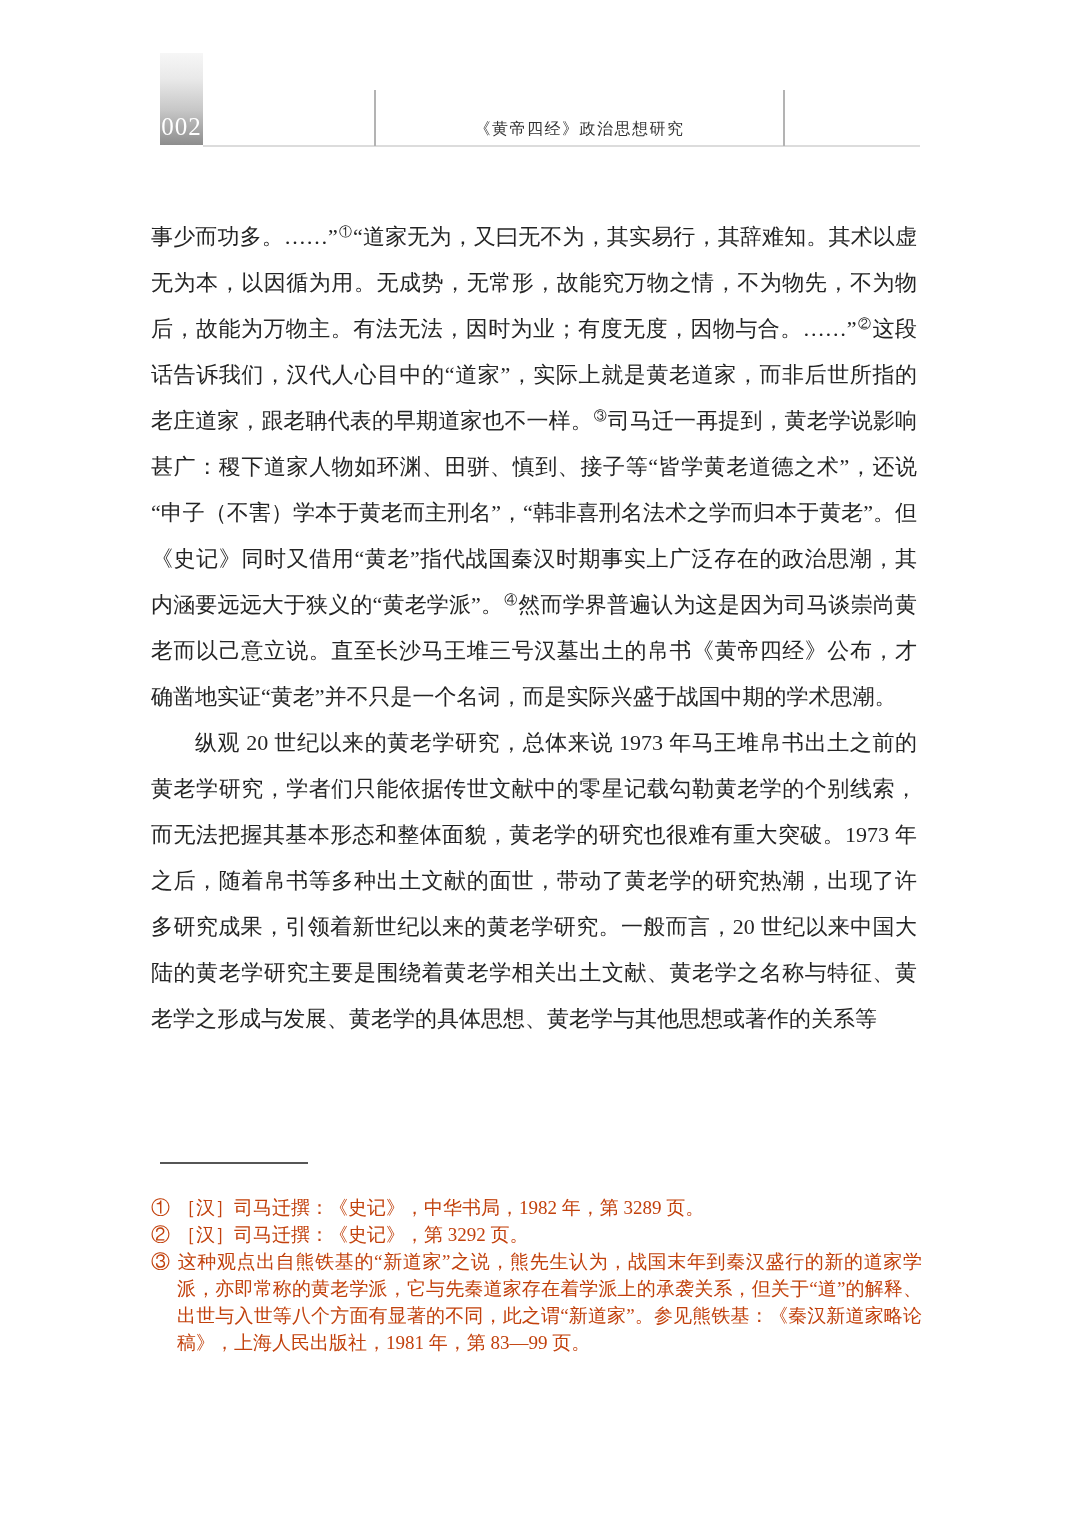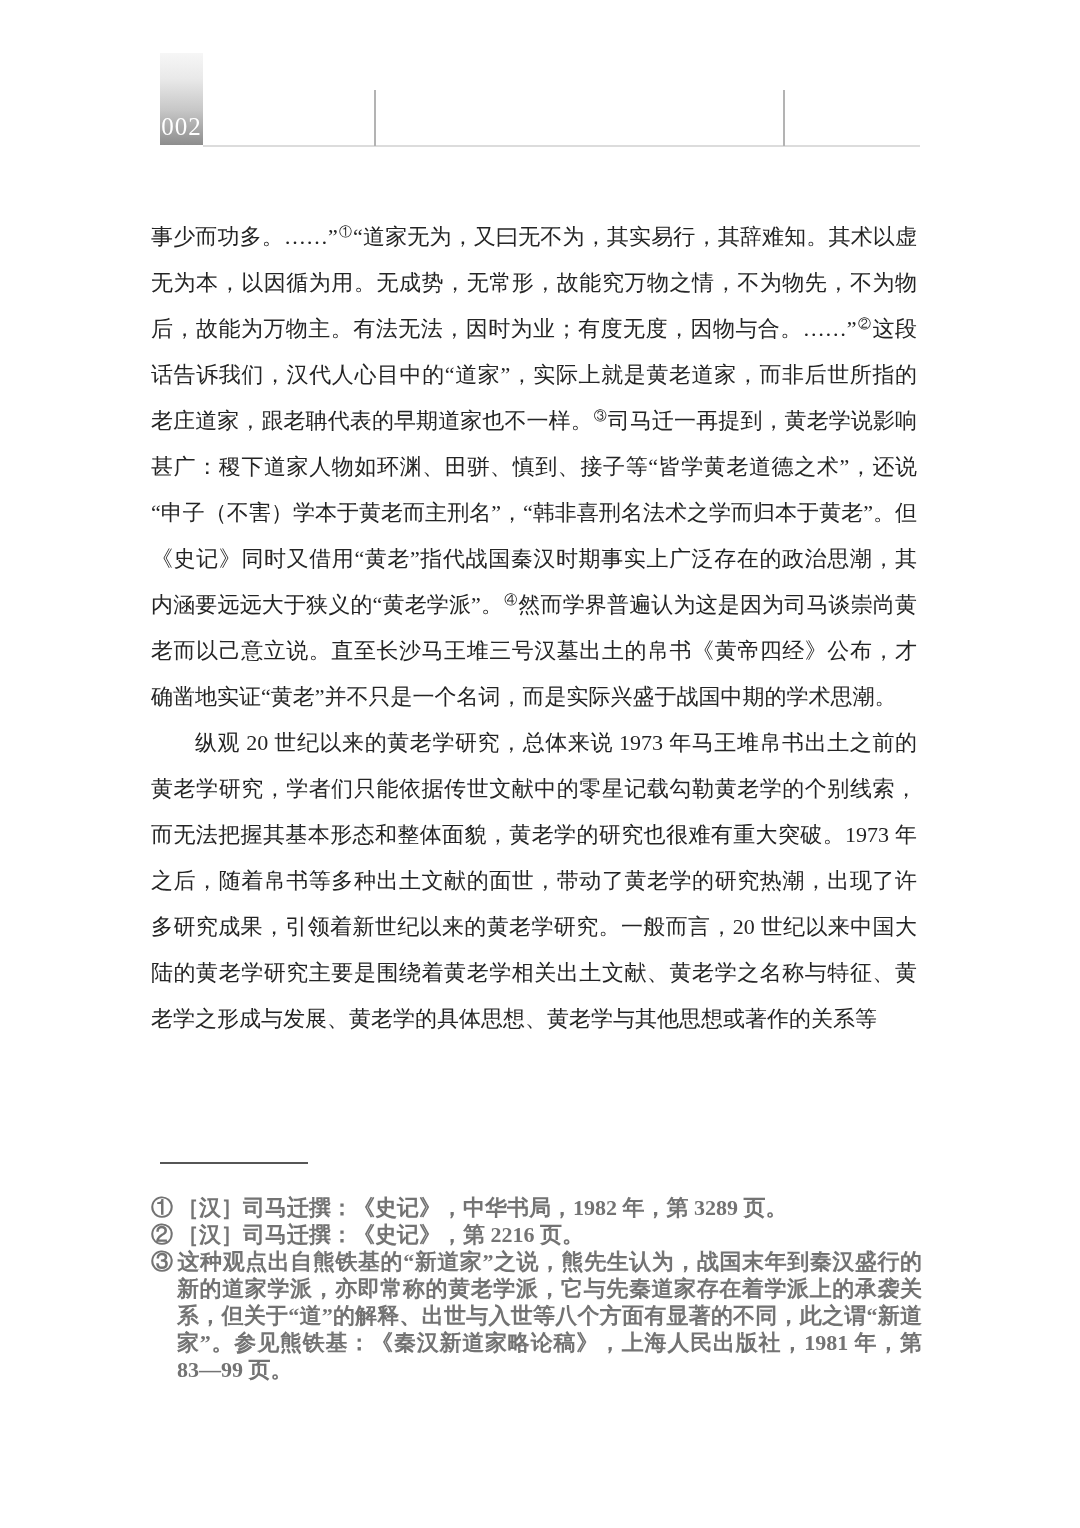--- a/index.html
+++ b/index.html
@@ -83,26 +83,25 @@
   .fn-rule {
     position: absolute;
     left: 160px; top: 1162px;
     width: 148px; height: 2px;
     background: #565656;
   }
   .footnotes {
     position: absolute;
     left: 151px; top: 1194px;
     width: 771px;
-    font-size: 22px;
+    font-size: 19px;
     line-height: 27px;
-    color: #737373;
+    color: #c2410c;
     text-align: justify;
     text-justify: inter-character;
-    font-weight: bold;
   }
   .fn {
     padding-left: 26px;
     text-indent: -26px;
   }
   .fn-marker {
     display: inline-block;
     width: 26px;
     text-indent: 0;
   }
@@ -112,26 +111,27 @@
 
 <div class="page">
 
   <div class="page-tab">
     <span class="page-number">002</span>
   </div>
 
   <div class="header-rule"></div>
   <div class="vline vline-left"></div>
   <div class="vline vline-right"></div>
+  <div class="running-title">《黄帝四经》政治思想研究</div>
 
   <div class="body-text">
     <p><span>事少而功多。……”</span><sup>①</sup><span>“道家无为，又曰无不为，其实易行，其辞难知。其术以虚无为本，以因循为用。无成势，无常形，故能究万物之情，不为物先，不为物后，故能为万物主。有法无法，因时为业；有度无度，因物与合。……”</span><sup>②</sup><span>这段话告诉我们，汉代人心目中的“道家”，实际上就是黄老道家，而非后世所指的老庄道家，跟老聃代表的早期道家也不一样。</span><sup>③</sup><span>司马迁一再提到，黄老学说影响甚广：稷下道家人物如环渊、田骈、慎到、接子等“皆学黄老道德之术”，还说“申子（不害）学本于黄老而主刑名”，“韩非喜刑名法术之学而归本于黄老”。但《史记》同时又借用“黄老”指代战国秦汉时期事实上广泛存在的政治思潮，其内涵要远远大于狭义的“黄老学派”。</span><sup>④</sup><span>然而学界普遍认为这是因为司马谈崇尚黄老而以己意立说。直至长沙马王堆三号汉墓出土的帛书《黄帝四经》公布，才确凿地实证“黄老”并不只是一个名词，而是实际兴盛于战国中期的学术思潮。</span></p>
     <p class="indented"><span>纵观 20 世纪以来的黄老学研究，总体来说 1973 年马王堆帛书出土之前的黄老学研究，学者们只能依据传世文献中的零星记载勾勒黄老学的个别线索，而无法把握其基本形态和整体面貌，黄老学的研究也很难有重大突破。1973 年之后，随着帛书等多种出土文献的面世，带动了黄老学的研究热潮，出现了许多研究成果，引领着新世纪以来的黄老学研究。一般而言，20 世纪以来中国大陆的黄老学研究主要是围绕着黄老学相关出土文献、黄老学之名称与特征、黄老学之形成与发展、黄老学的具体思想、黄老学与其他思想或著作的关系等</span></p>
   </div>
 
   <div class="fn-rule"></div>
   <div class="footnotes">
     <div class="fn"><span class="fn-marker">①</span><span>［汉］司马迁撰：《史记》，中华书局，1982 年，第 3289 页。</span></div>
-    <div class="fn"><span class="fn-marker">②</span><span>［汉］司马迁撰：《史记》，第 2216 页。</span></div>
+    <div class="fn"><span class="fn-marker">②</span><span>［汉］司马迁撰：《史记》，第 3292 页。</span></div>
     <div class="fn"><span class="fn-marker">③</span><span>这种观点出自熊铁基的“新道家”之说，熊先生认为，战国末年到秦汉盛行的新的道家学派，亦即常称的黄老学派，它与先秦道家存在着学派上的承袭关系，但关于“道”的解释、出世与入世等八个方面有显著的不同，此之谓“新道家”。参见熊铁基：《秦汉新道家略论稿》，上海人民出版社，1981 年，第 83—99 页。</span></div>
   </div>
 
 </div>
 
 </body></html>

